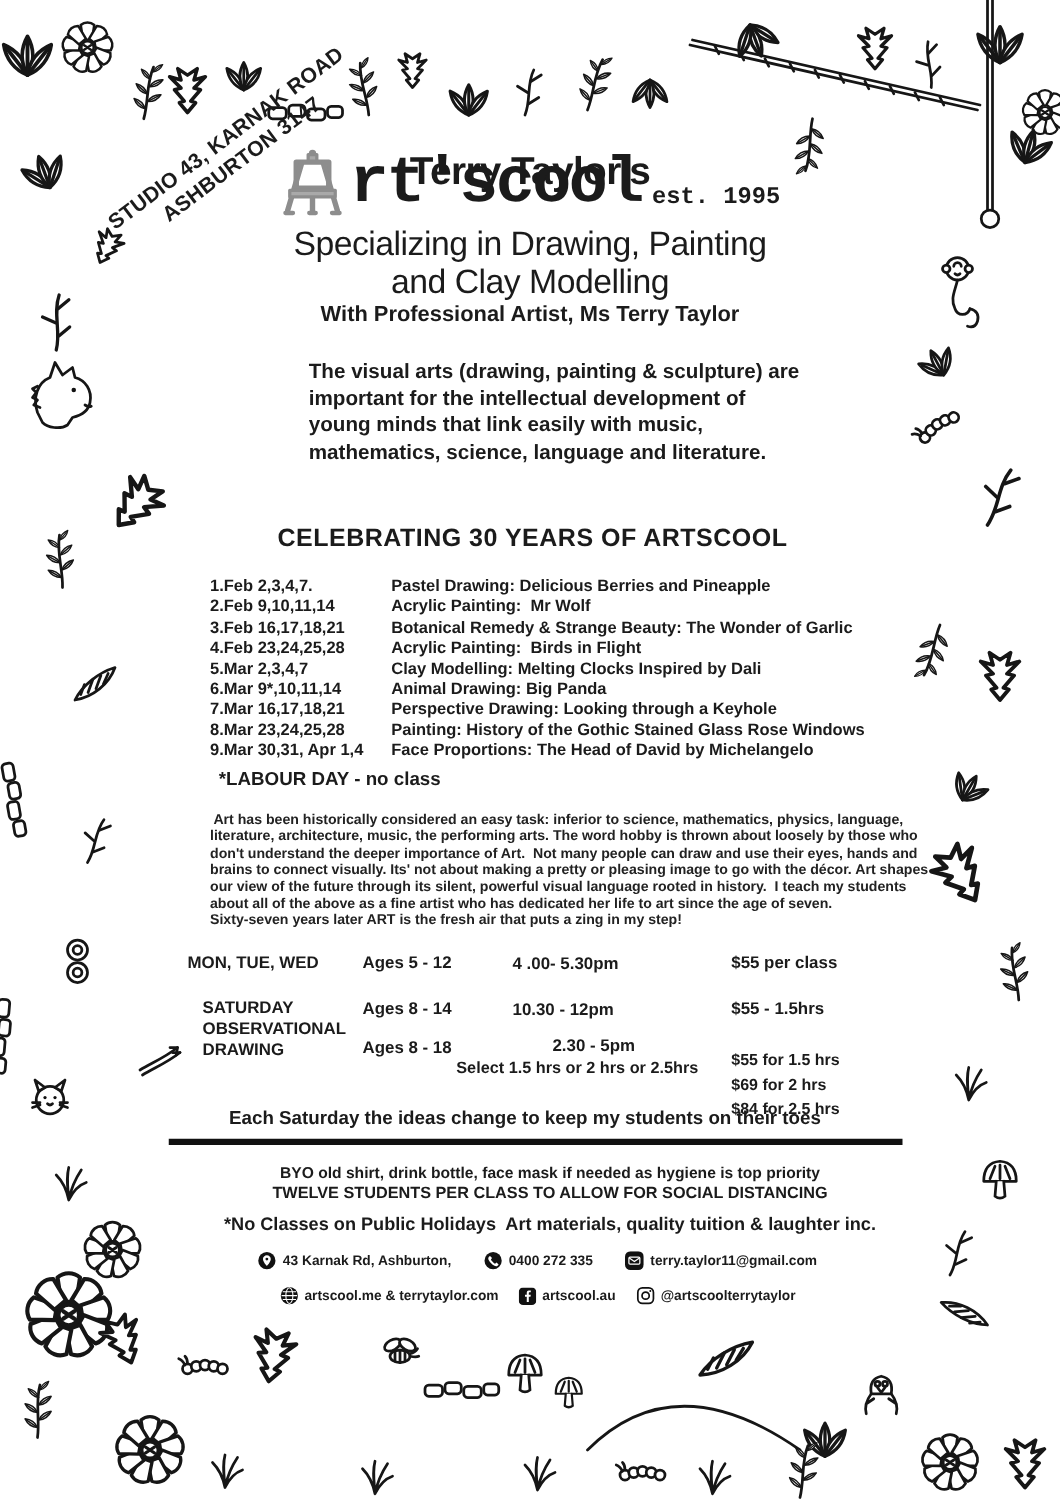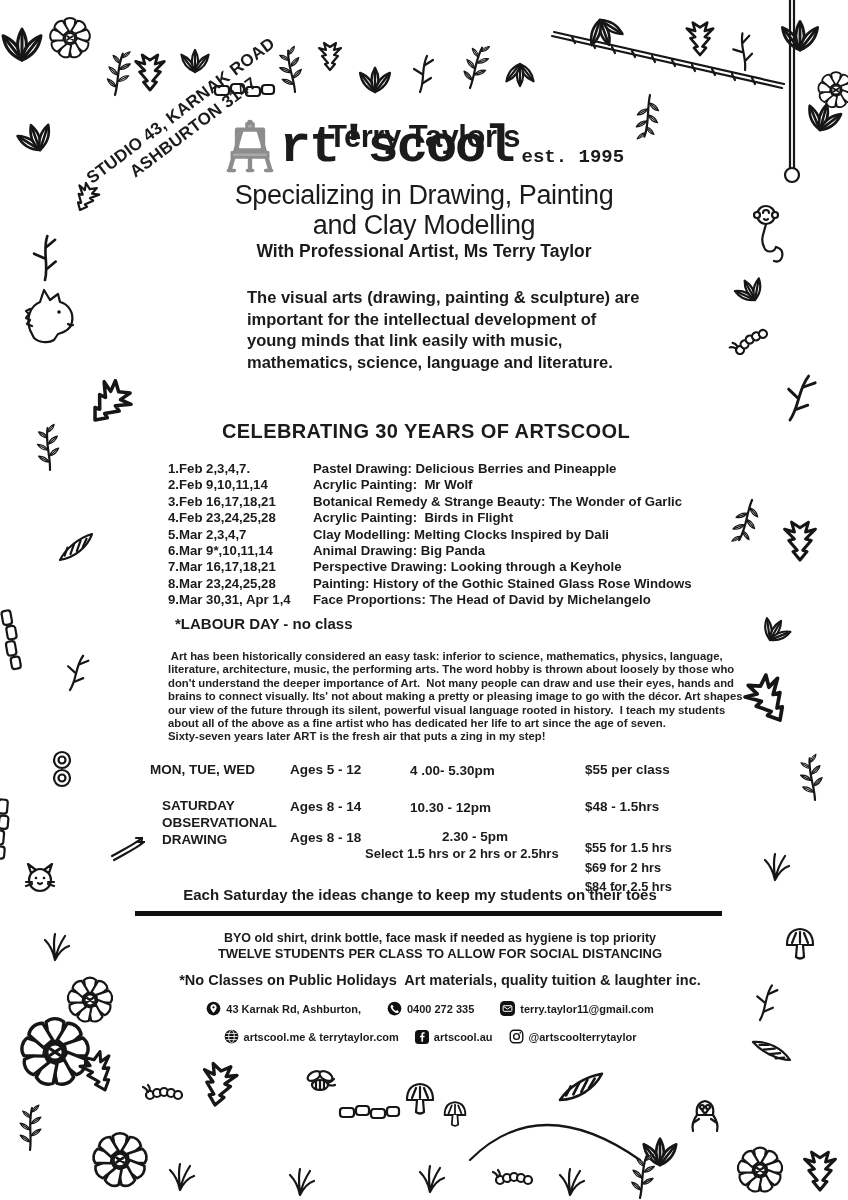--- a/index.html
+++ b/index.html
@@ -343,21 +343,21 @@
     <div class="abs sch pre" style="left:410px;top:763px;">4 .00- 5.30pm</div>
     <div class="abs sch" style="left:585px;top:762px;">$55 per class</div>
 
     <div class="abs sch" style="left:148px;top:797px;line-height:17px;margin-left:14px;">
       <div>SATURDAY</div>
       <div>OBSERVATIONAL</div>
       <div>DRAWING</div>
     </div>
     <div class="abs sch" style="left:290px;top:799px;">Ages 8 - 14</div>
     <div class="abs sch" style="left:410px;top:800px;">10.30 - 12pm</div>
-    <div class="abs sch" style="left:585px;top:799px;">$48 - 1.5hrs</div>
+    <div class="abs sch" style="left:585px;top:799px;">$55 - 1.5hrs</div>
 
     <div class="abs sch" style="left:290px;top:830px;">Ages 8 - 18</div>
     <div class="abs sch center" style="left:380px;top:829px;width:190px;">2.30 - 5pm</div>
     <div class="abs sch" style="left:365px;top:846px;font-size:13px;">Select 1.5 hrs or 2 hrs or 2.5hrs</div>
     <div class="abs sch-prices" style="left:585px;top:838px;">
       <div>$55 for 1.5 hrs</div>
       <div>$69 for 2 hrs</div>
       <div>$84 for 2.5 hrs</div>
     </div>
 

